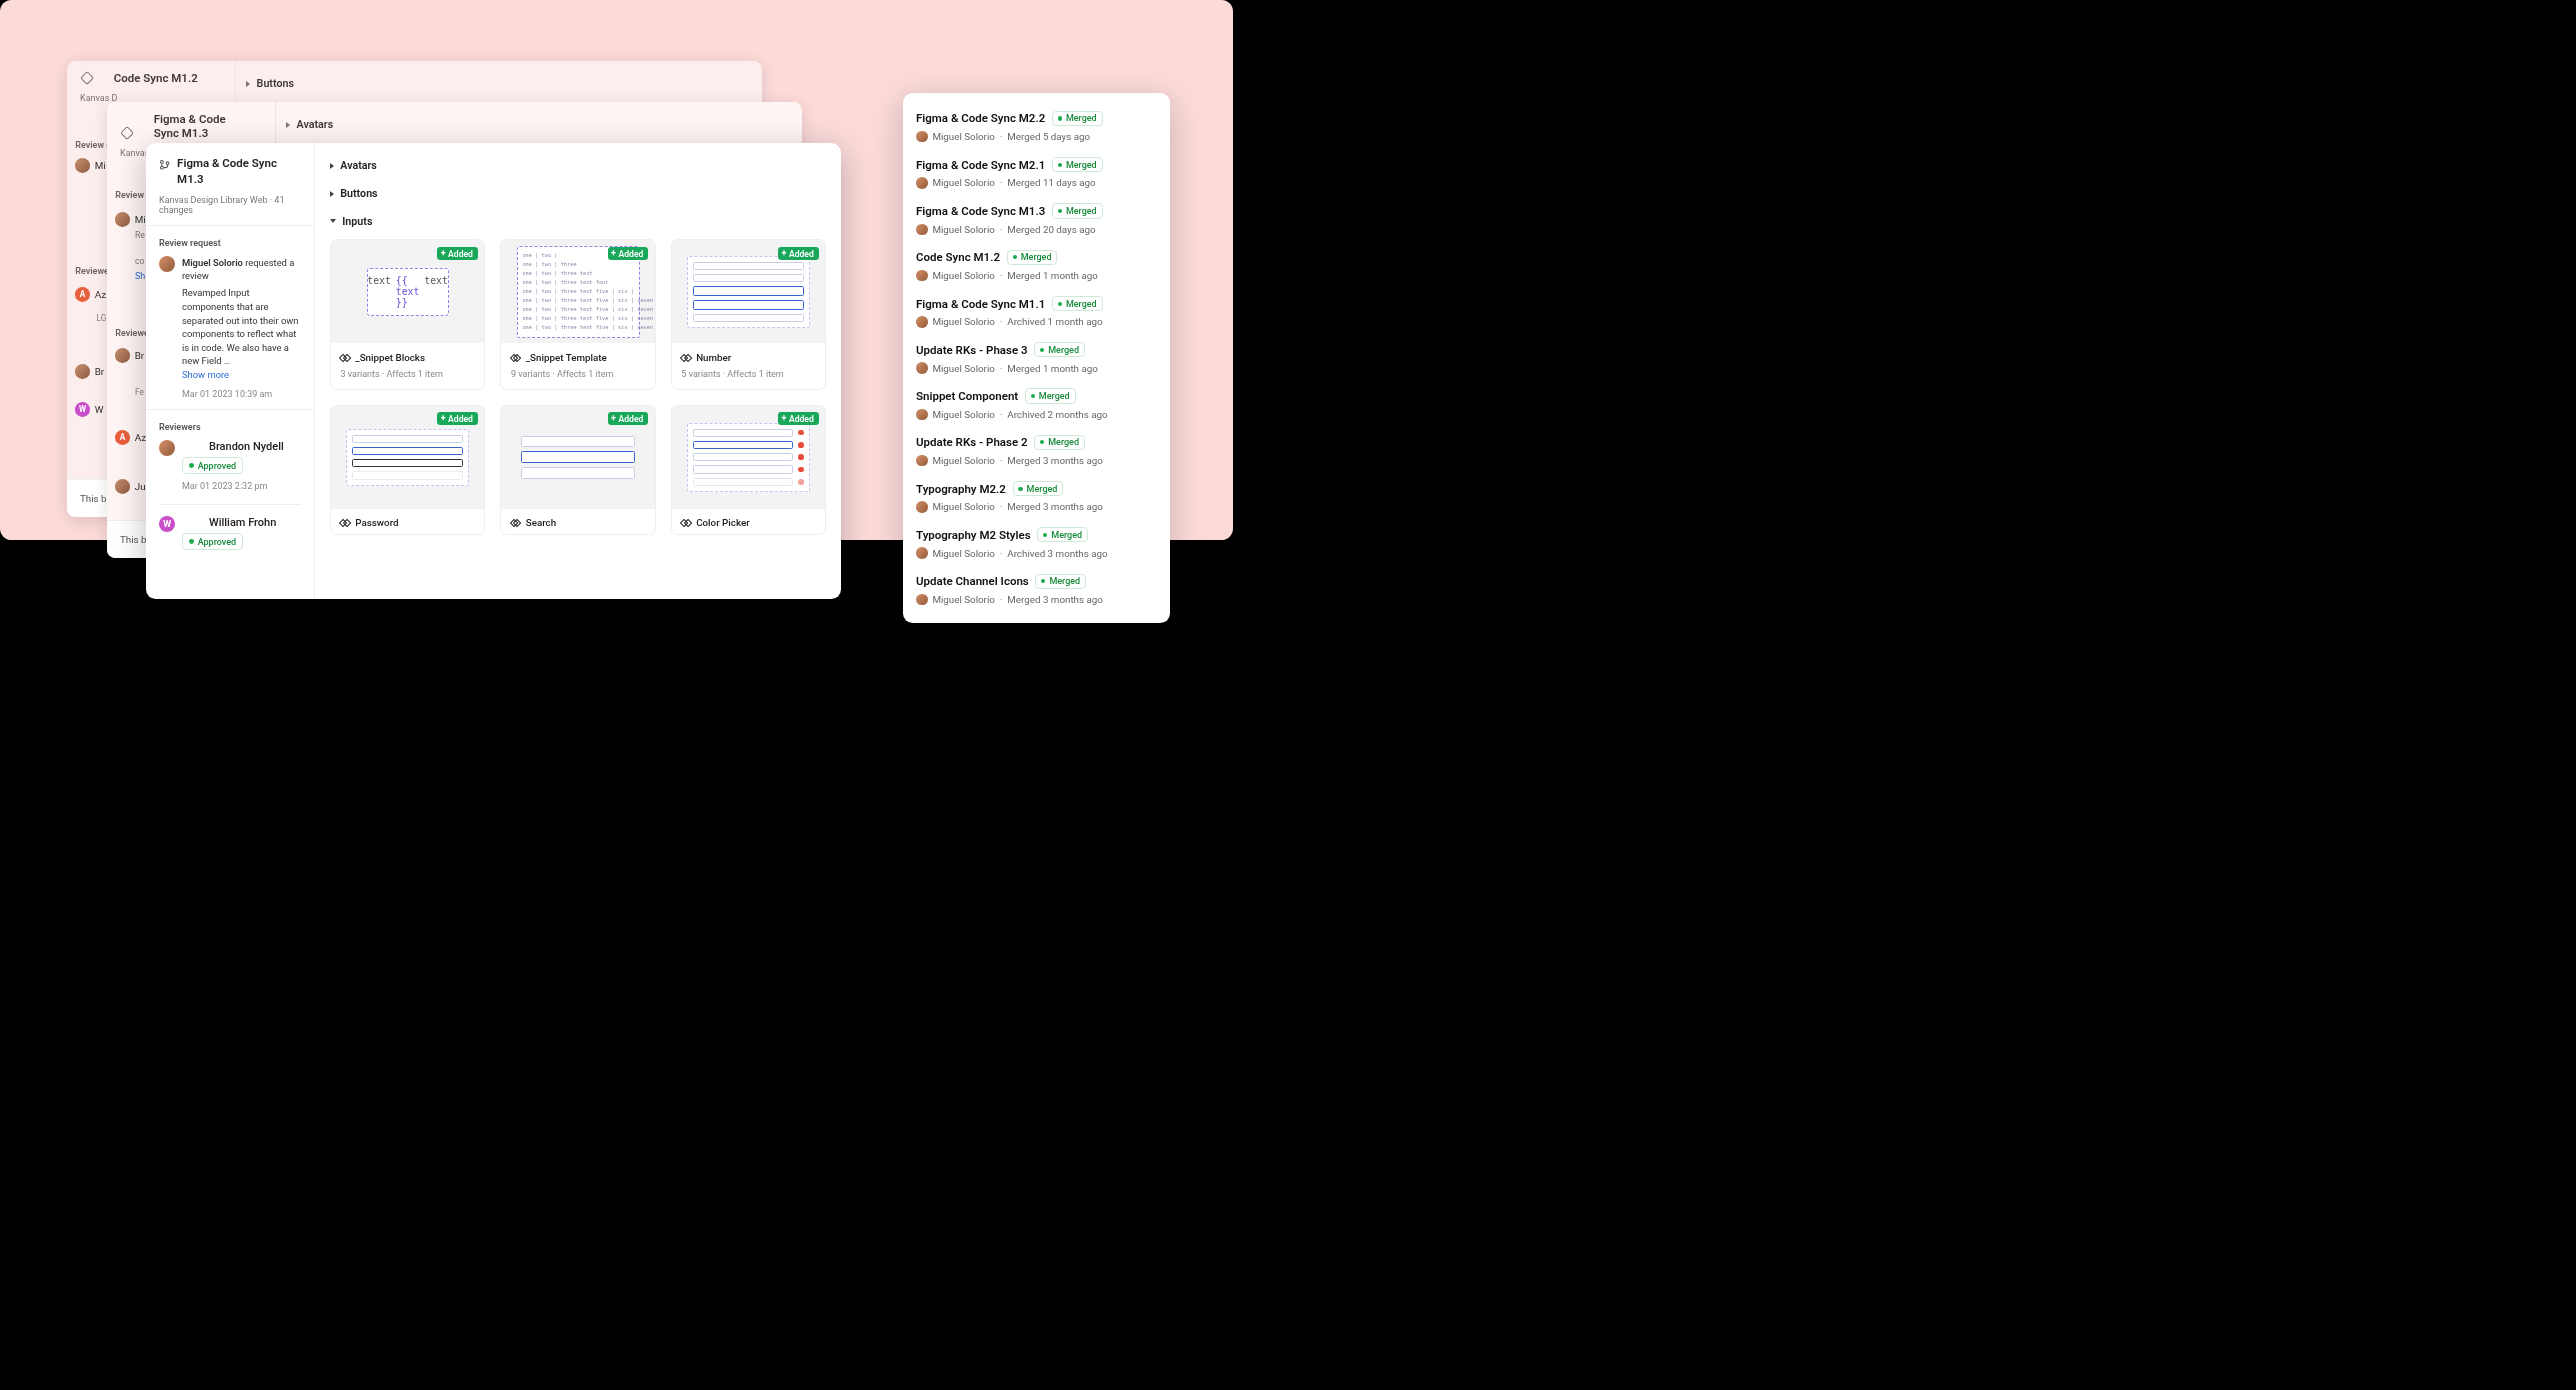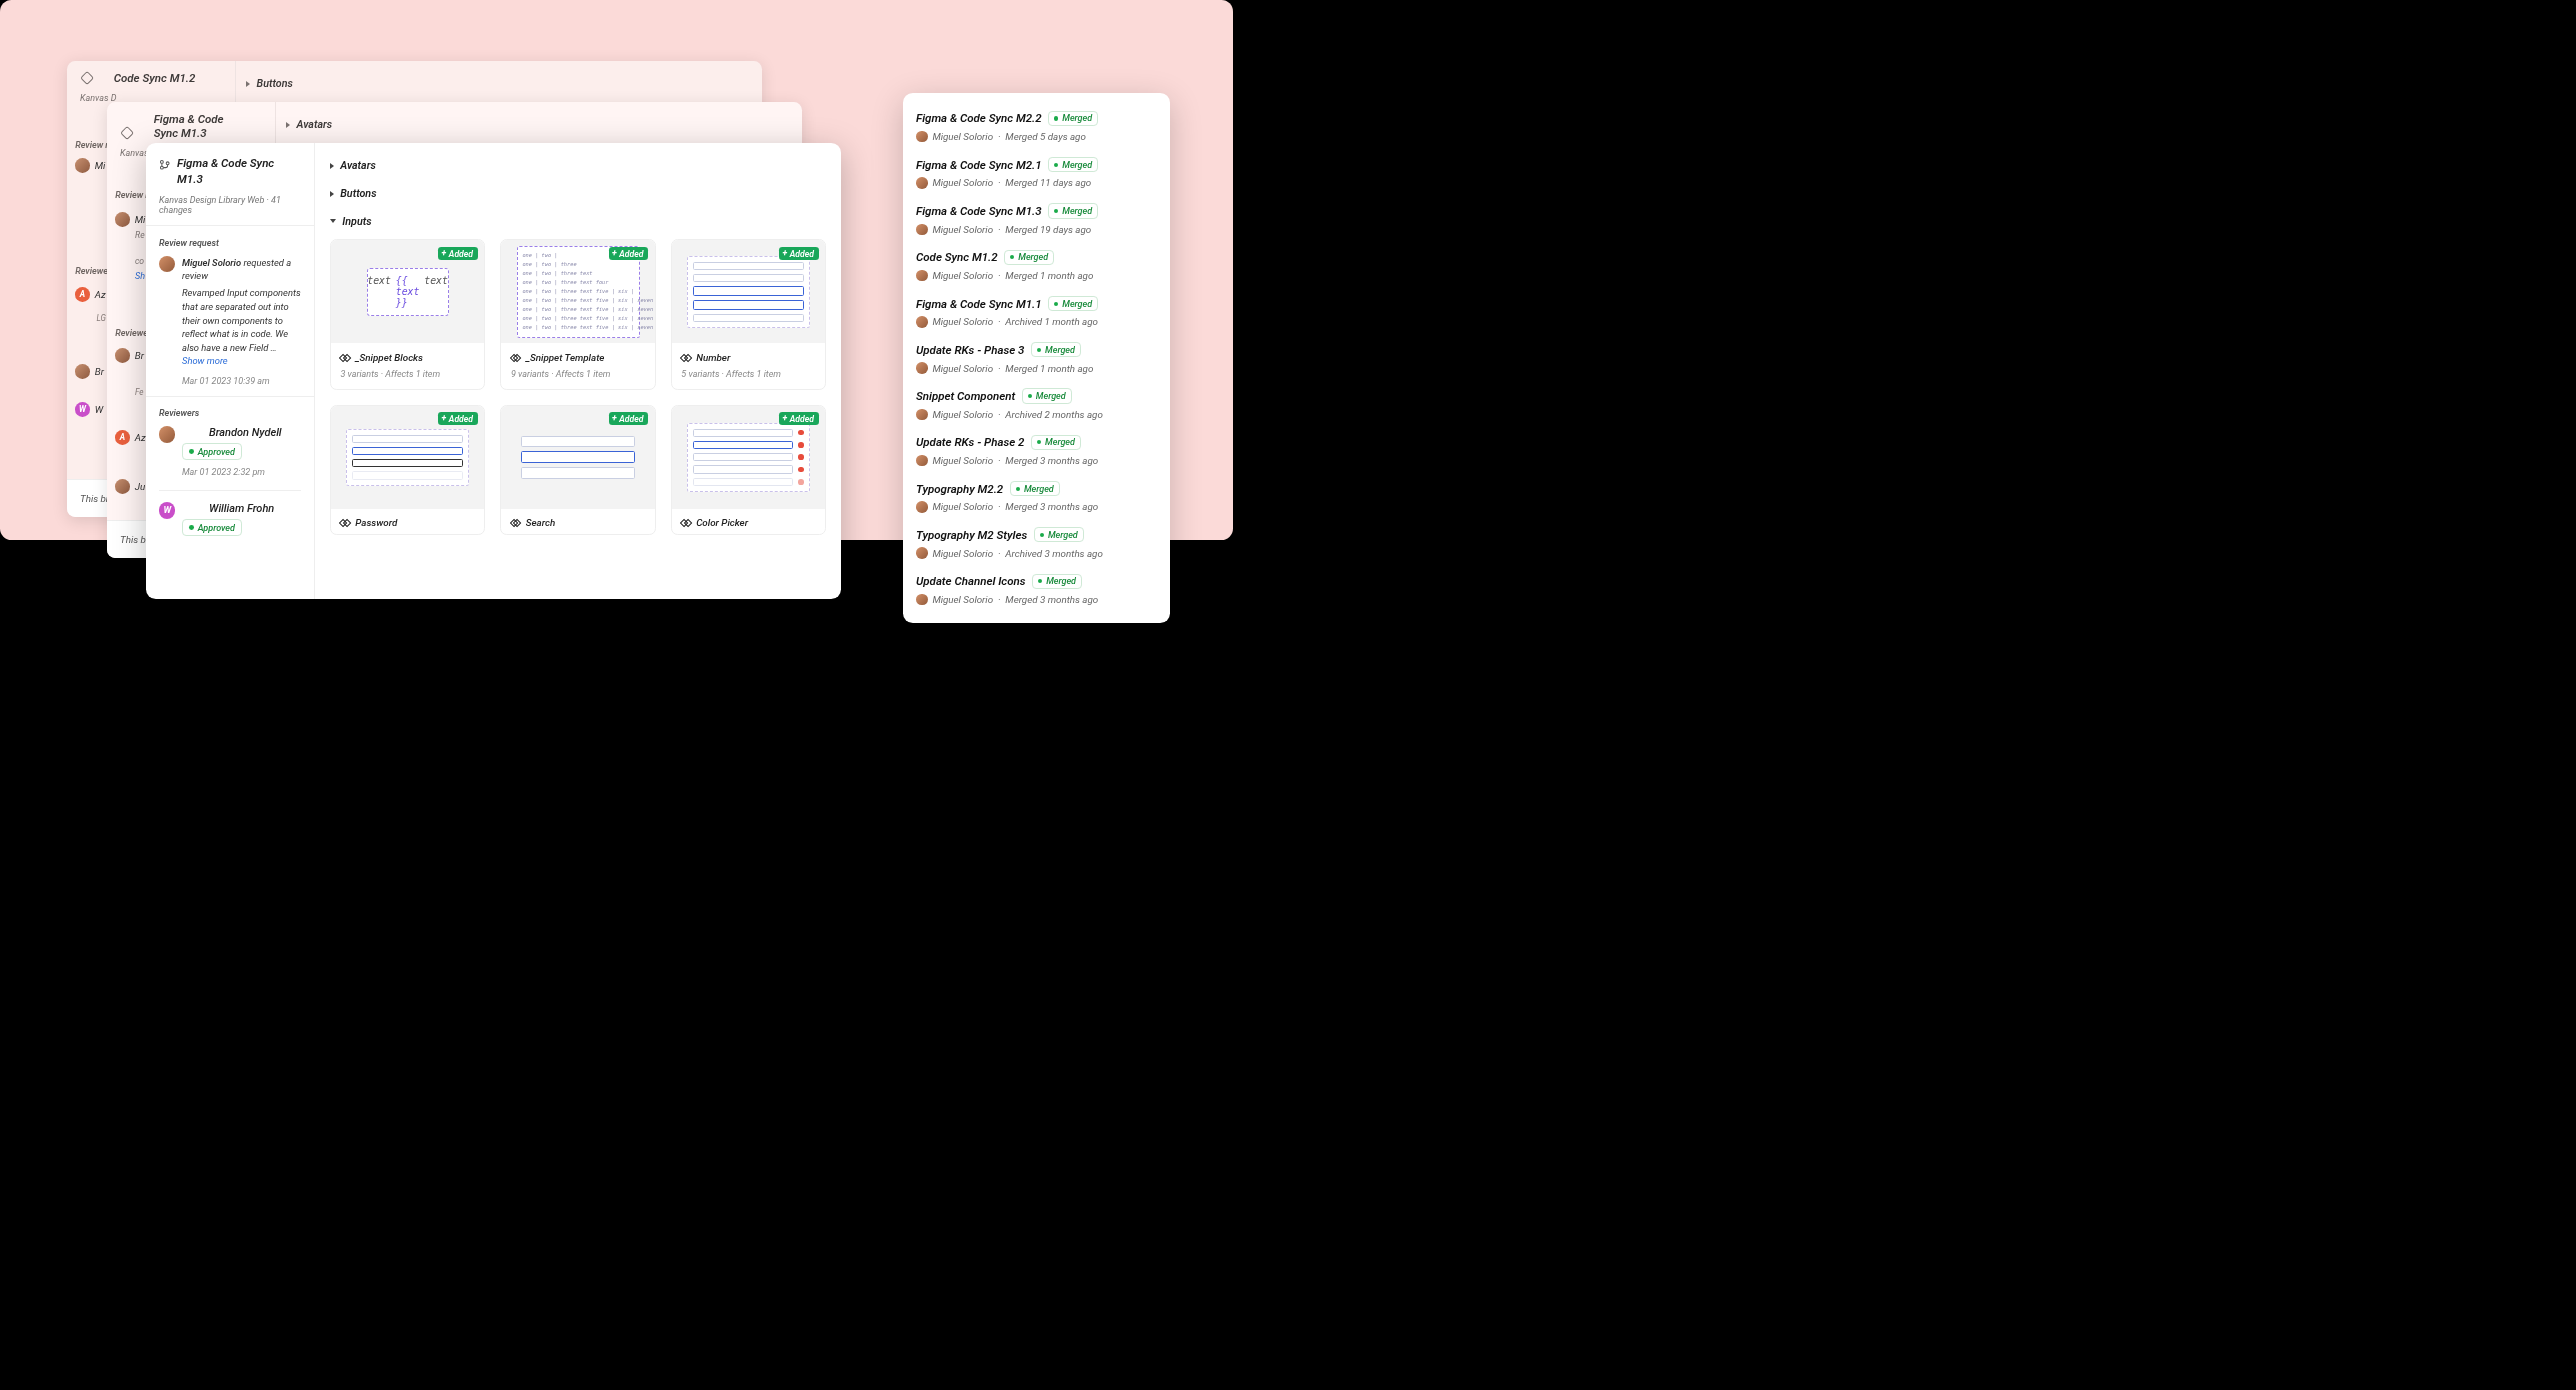--- a/index.html
+++ b/index.html
@@ -11,21 +11,20 @@
     overflow: hidden;
     font-size: 10.7px;
     color: #333;
   }
   .canvas {
     position: relative;
     width: 1233px;
     height: 540px;
     background: #fbdad8;
     border-radius: 11.5px;
-    font-style: italic;
   }
   
   .backwin {
     position: absolute;
     background: #fff;
     border-radius: 8.2px;
     box-shadow: 0 3.3px 16.4px rgba(0,0,0,0.12);
     overflow: hidden;
   }
   .bw1 { left: 67px; top: 61px; width: 695px; height: 456px; background: #fceeec; }
@@ -413,21 +412,21 @@
     </div>
     <div class="lp-item">
       <div class="lp-row1">
           <span class="lp-title">Figma &amp; Code Sync M1.3</span>
           <span class="badge-merged">Merged</span>
         </div>
       <div class="lp-row2">
           <span class="lp-av"></span>
           <span>Miguel Solorio</span>
           <span>·</span>
-          <span>Merged 19 days ago</span>
+          <span>Merged 20 days ago</span>
         </div>
     </div>
     <div class="lp-item">
       <div class="lp-row1">
           <span class="lp-title">Code Sync M1.2</span>
           <span class="badge-merged">Merged</span>
         </div>
       <div class="lp-row2">
           <span class="lp-av"></span>
           <span>Miguel Solorio</span>

